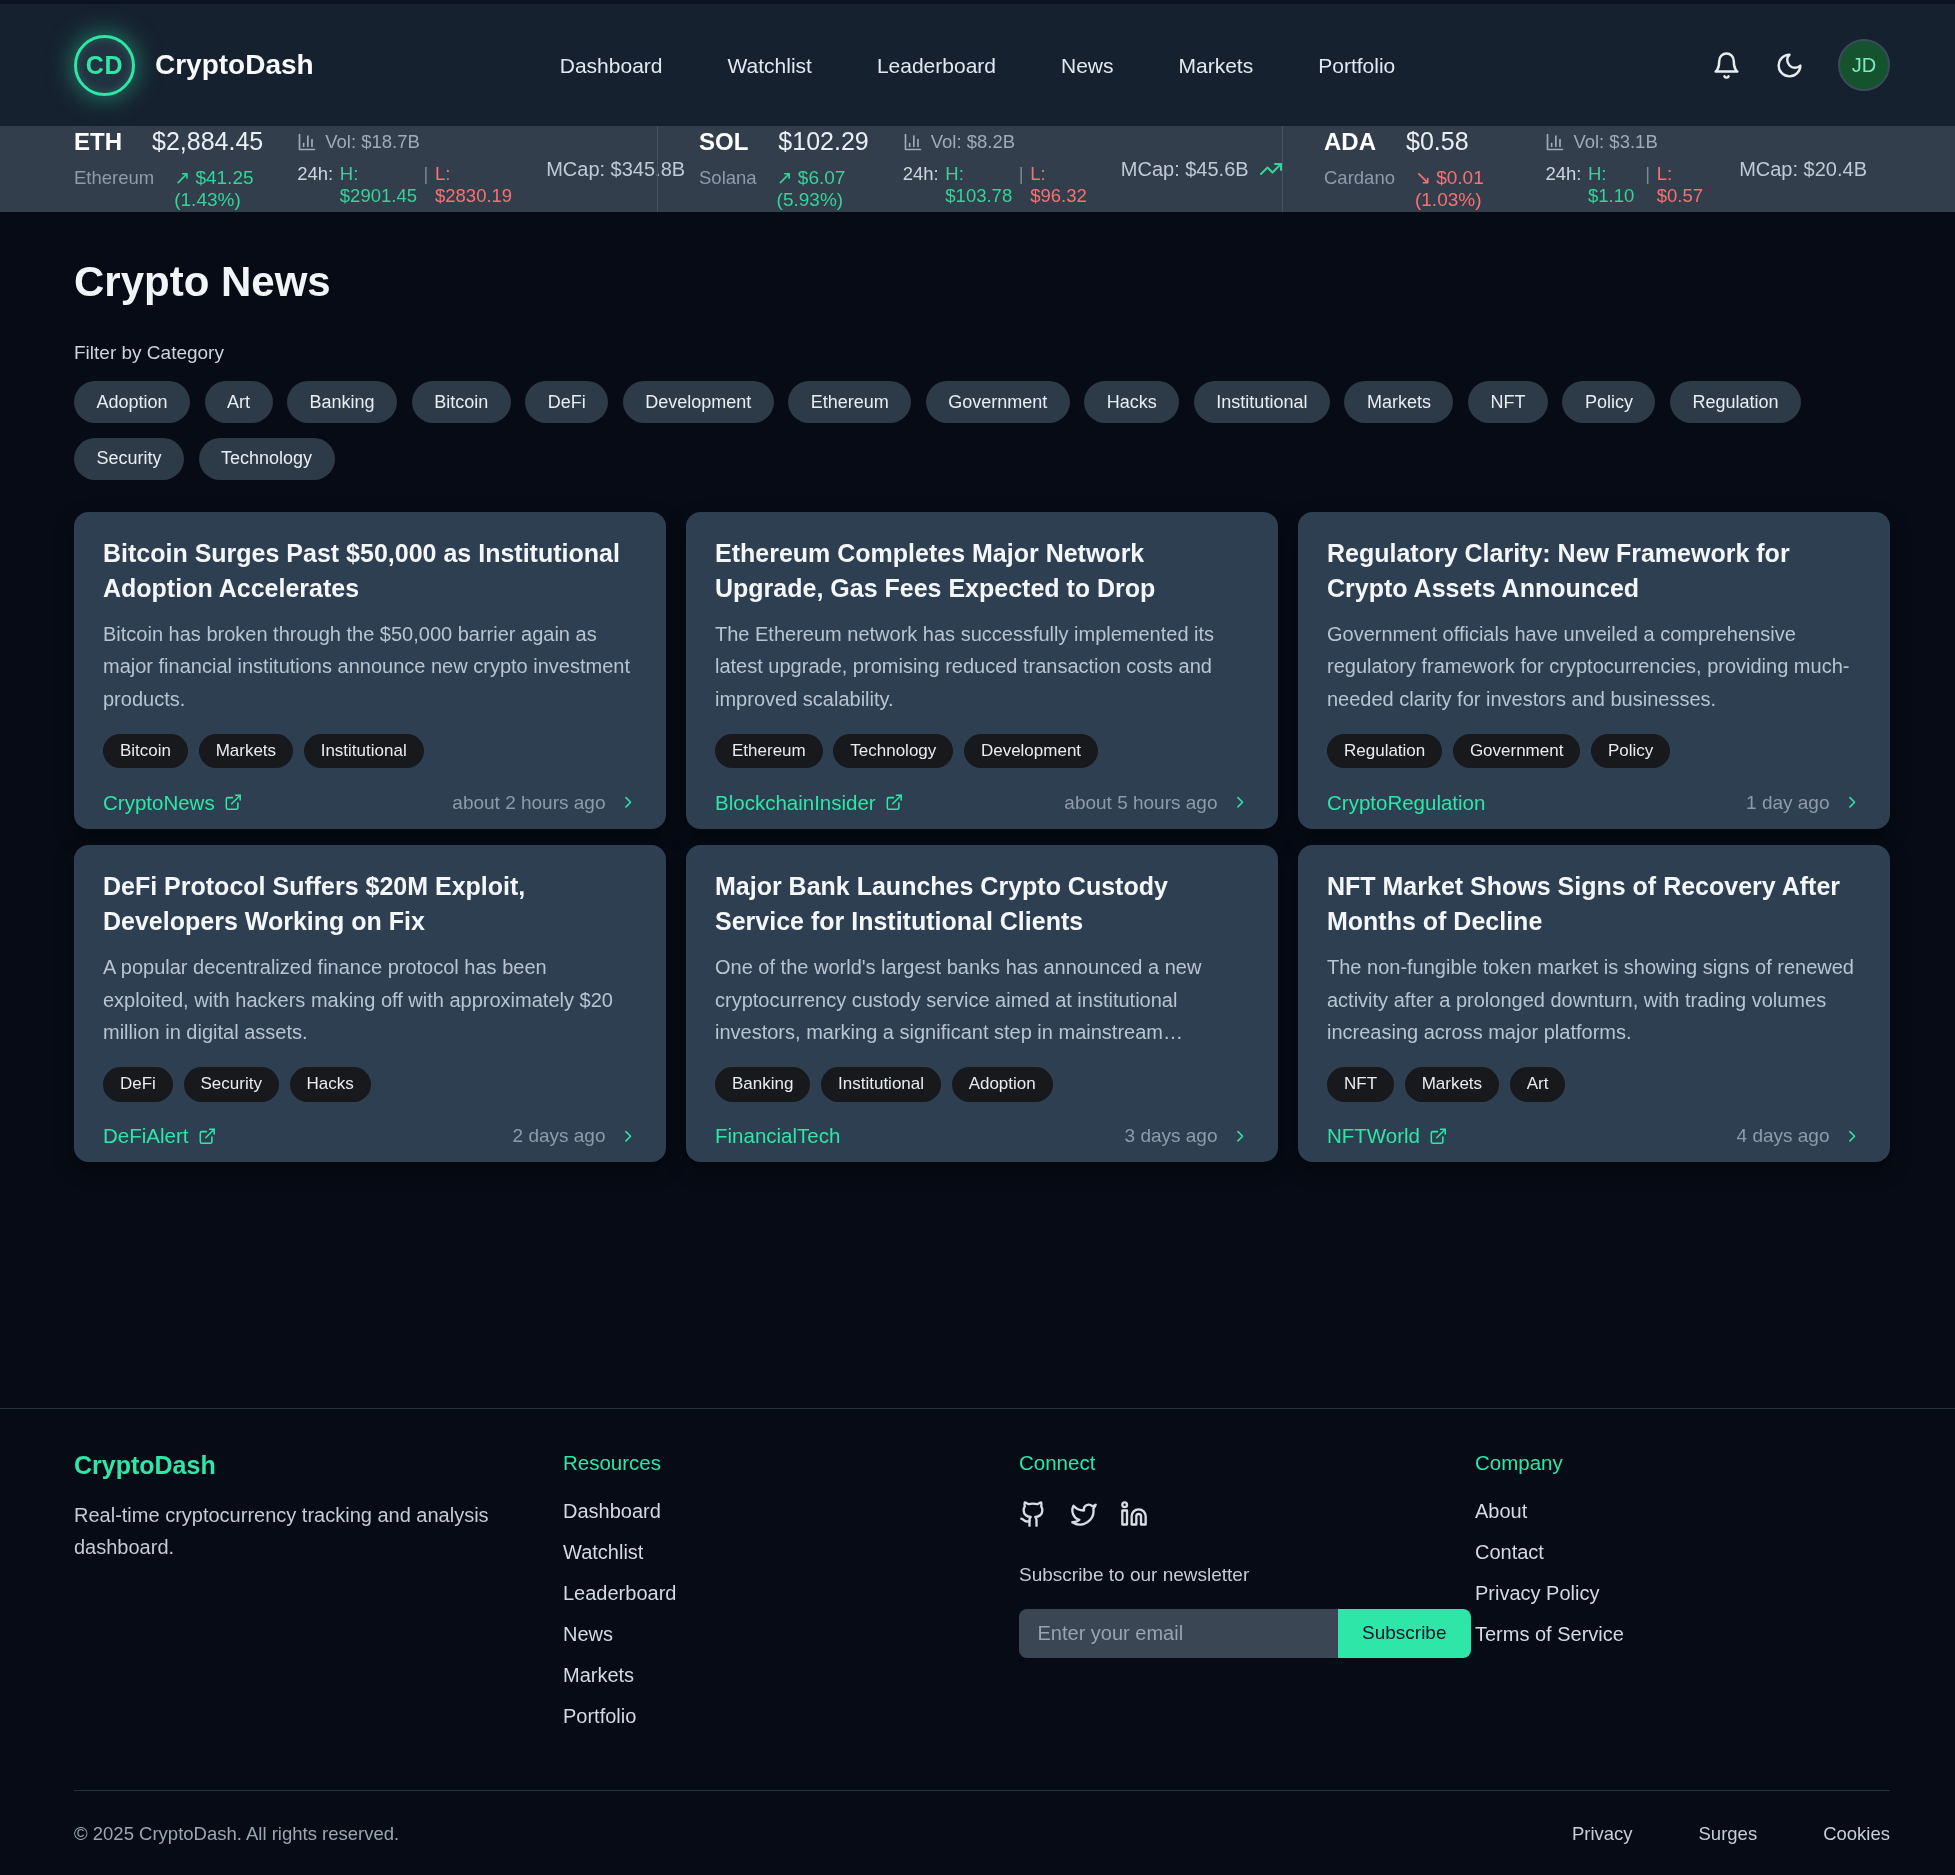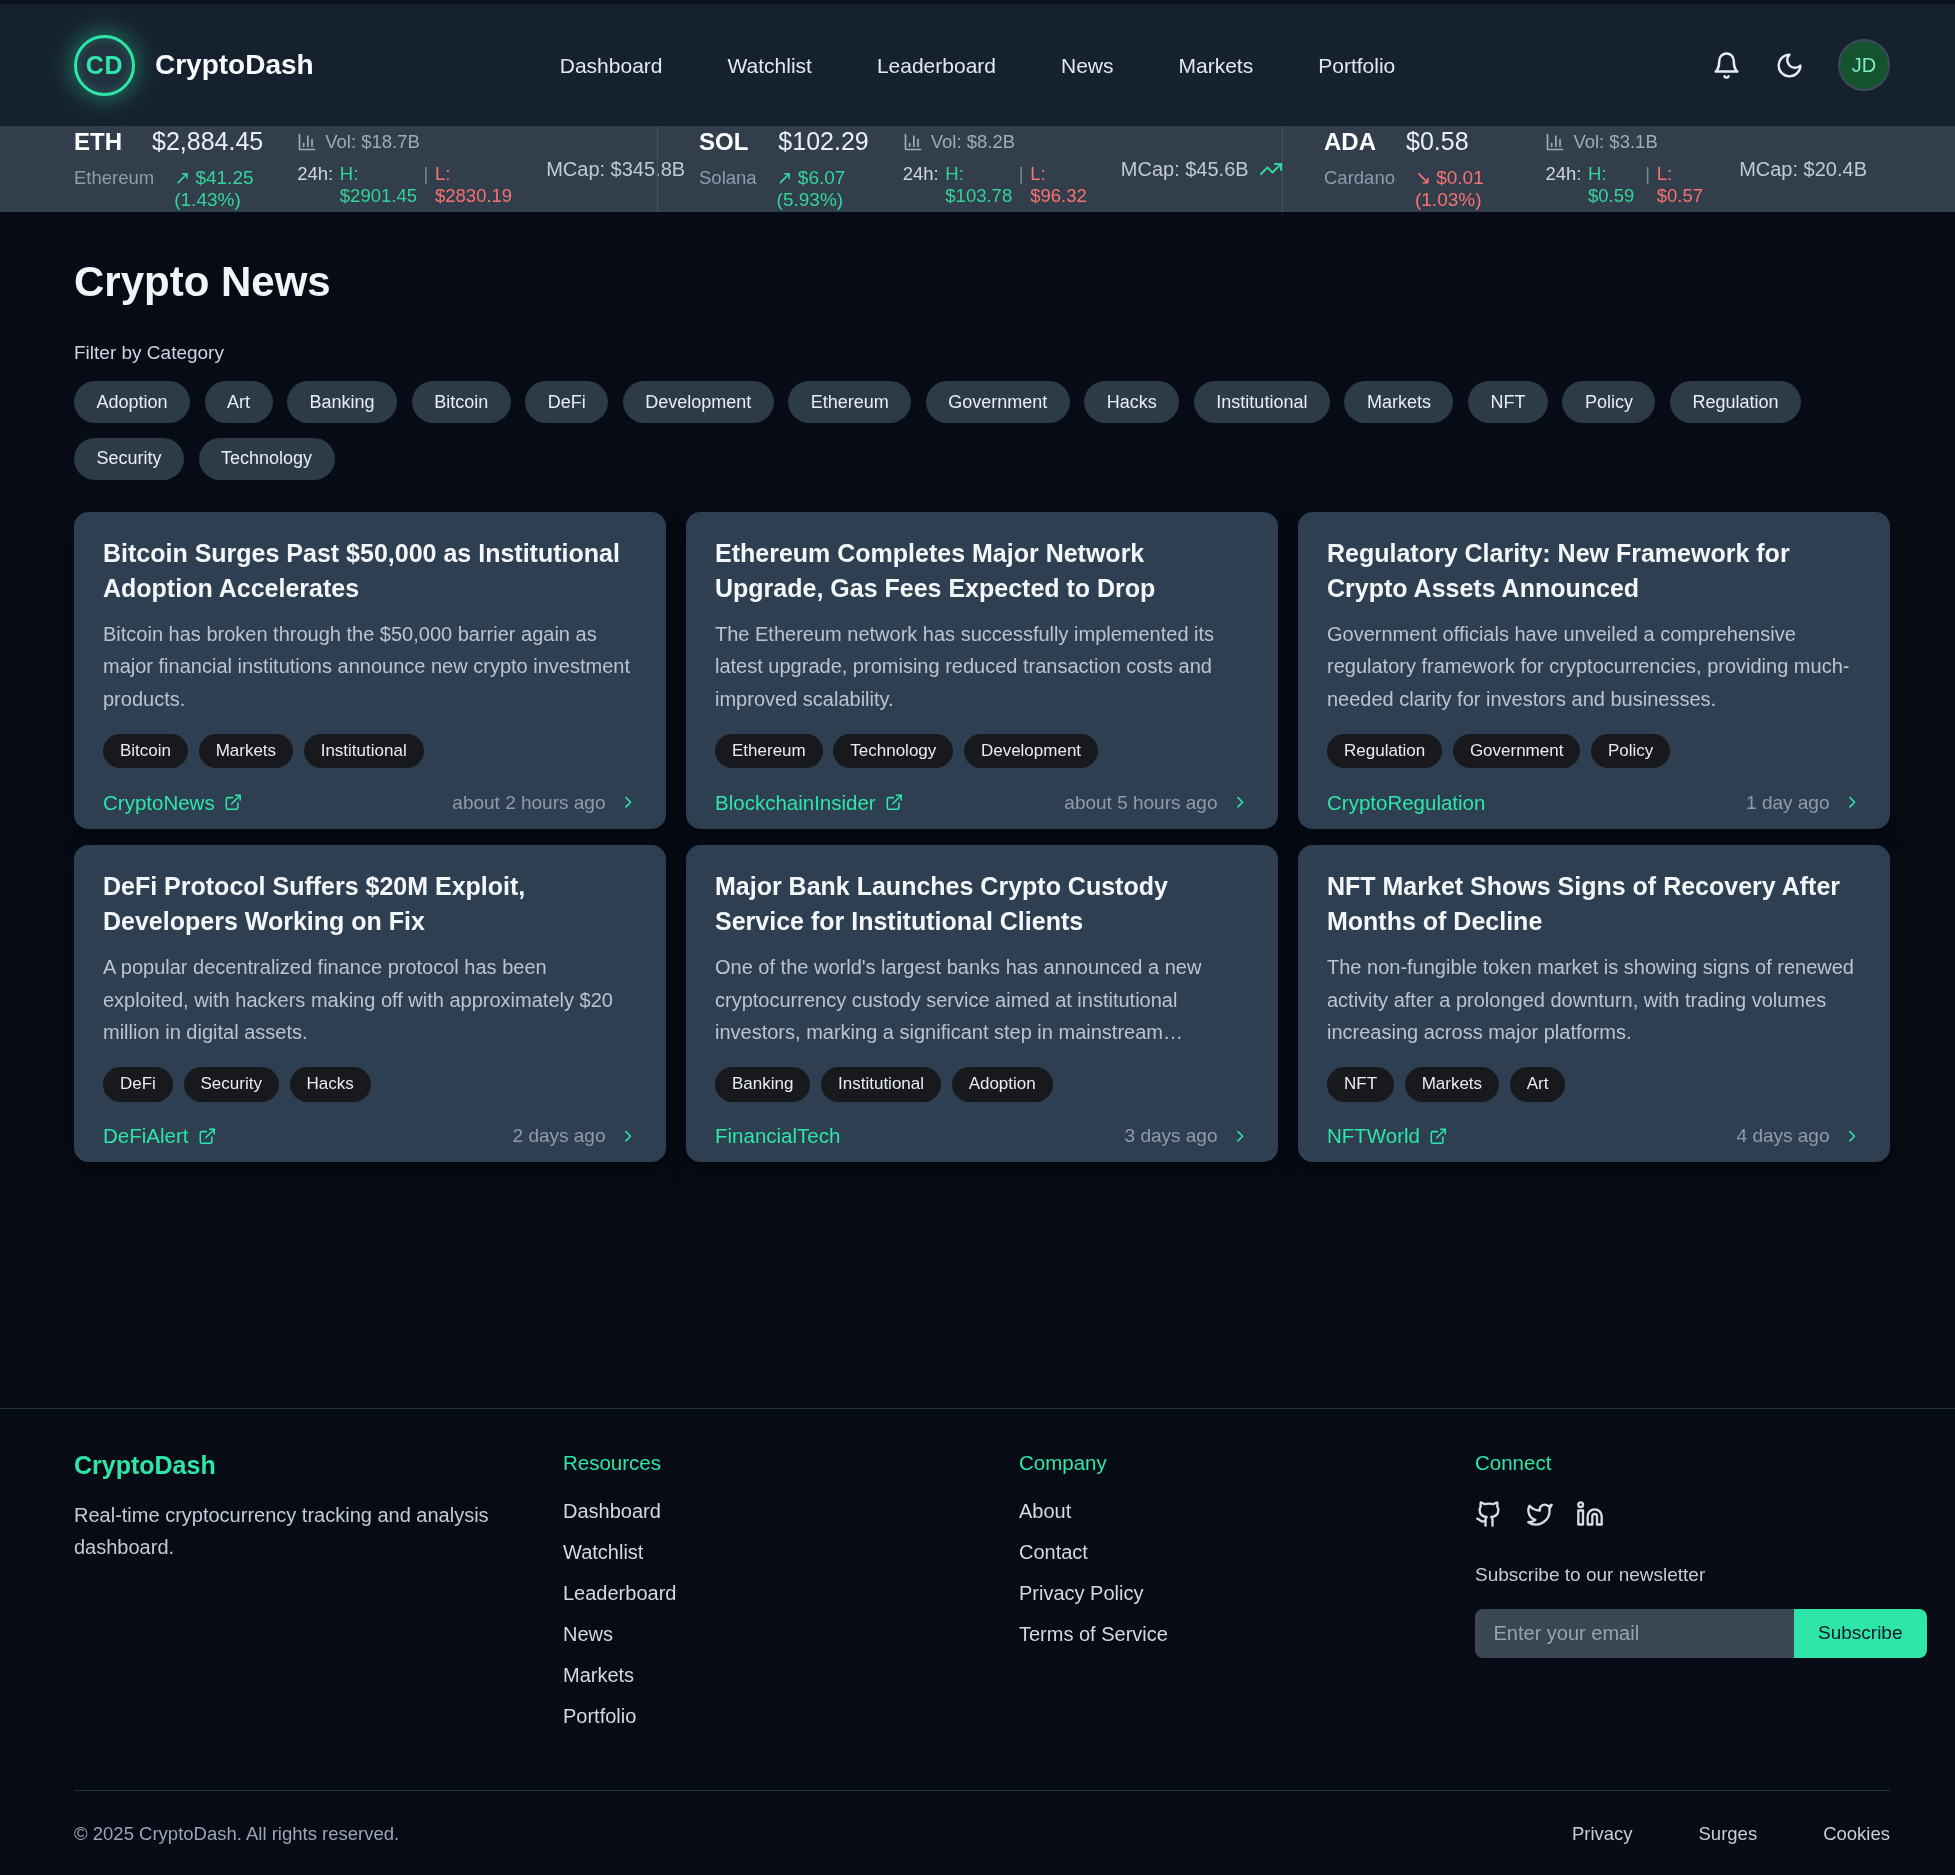--- a/index.html
+++ b/index.html
@@ -255,21 +255,21 @@
           <svg viewBox="0 0 24 24" fill="none" stroke="currentColor" stroke-width="2" stroke-linecap="round" stroke-linejoin="round">
             <path d="M3 3v18h18"></path>
             <path d="M18 17V9"></path>
             <path d="M13 17V5"></path>
             <path d="M8 17v-3"></path>
           </svg>
           <span>Vol: $3.1B</span>
         </div>
         <div class="thl">
           <span class="lbl">24h:</span>
-          <span class="hi">H: $0.59</span>
+          <span class="hi">H: $1.10</span>
           <span class="sep">|</span>
           <span class="lo">L: $0.57</span>
         </div>
       </div>
       <div class="tmcap">
         <span>MCap: $20.4B</span>
 
       </div>
     </div>
   </div>
@@ -475,30 +475,20 @@
 
       <li>Dashboard</li>
           <li>Watchlist</li>
           <li>Leaderboard</li>
           <li>News</li>
           <li>Markets</li>
           <li>Portfolio</li>
         </ul>
     </div>
     <div>
-      <div class="fcol-title">Company</div>
-      <ul class="flinks">
-
-      <li>About</li>
-          <li>Contact</li>
-          <li>Privacy Policy</li>
-          <li>Terms of Service</li>
-        </ul>
-    </div>
-    <div>
       <div class="fcol-title">Connect</div>
       <div class="socials">
         <span class="social">
           <svg viewBox="0 0 24 24" fill="none" stroke="currentColor" stroke-width="2" stroke-linecap="round" stroke-linejoin="round">
               <path d="M15 22v-4a4.8 4.8 0 0 0-1-3.5c3 0 6-2 6-5.5.08-1.25-.27-2.48-1-3.5.28-1.15.28-2.35 0-3.5 0 0-1 0-3 1.5-2.64-.5-5.36-.5-8 0C6 2 5 2 5 2c-.3 1.15-.3 2.35 0 3.5A5.403 5.403 0 0 0 4 9c0 3.5 3 5.5 6 5.5-.39.49-.68 1.05-.85 1.65-.17.6-.22 1.23-.15 1.85v4"></path>
               <path d="M9 18c-4.51 2-5-2-7-2"></path>
             </svg>
         </span>
         <span class="social">
           <svg viewBox="0 0 24 24" fill="none" stroke="currentColor" stroke-width="2" stroke-linecap="round" stroke-linejoin="round">
@@ -512,20 +502,30 @@
               <circle cx="4" cy="4" r="2"></circle>
             </svg>
         </span>
       </div>
       <div class="news-label">Subscribe to our newsletter</div>
       <div class="news-form">
         <input class="email-input" type="text" placeholder="Enter your email" style="">
         <button class="subscribe-btn">Subscribe</button>
       </div>
     </div>
+    <div>
+      <div class="fcol-title">Company</div>
+      <ul class="flinks">
+
+      <li>About</li>
+          <li>Contact</li>
+          <li>Privacy Policy</li>
+          <li>Terms of Service</li>
+        </ul>
+    </div>
   </div>
 
   <div class="bottombar">
     <span class="copyright">© 2025 CryptoDash. All rights reserved.</span>
     <span class="legal">
 
     <span>Privacy</span>
         <span>Surges</span>
         <span>Cookies</span>
       </span>

